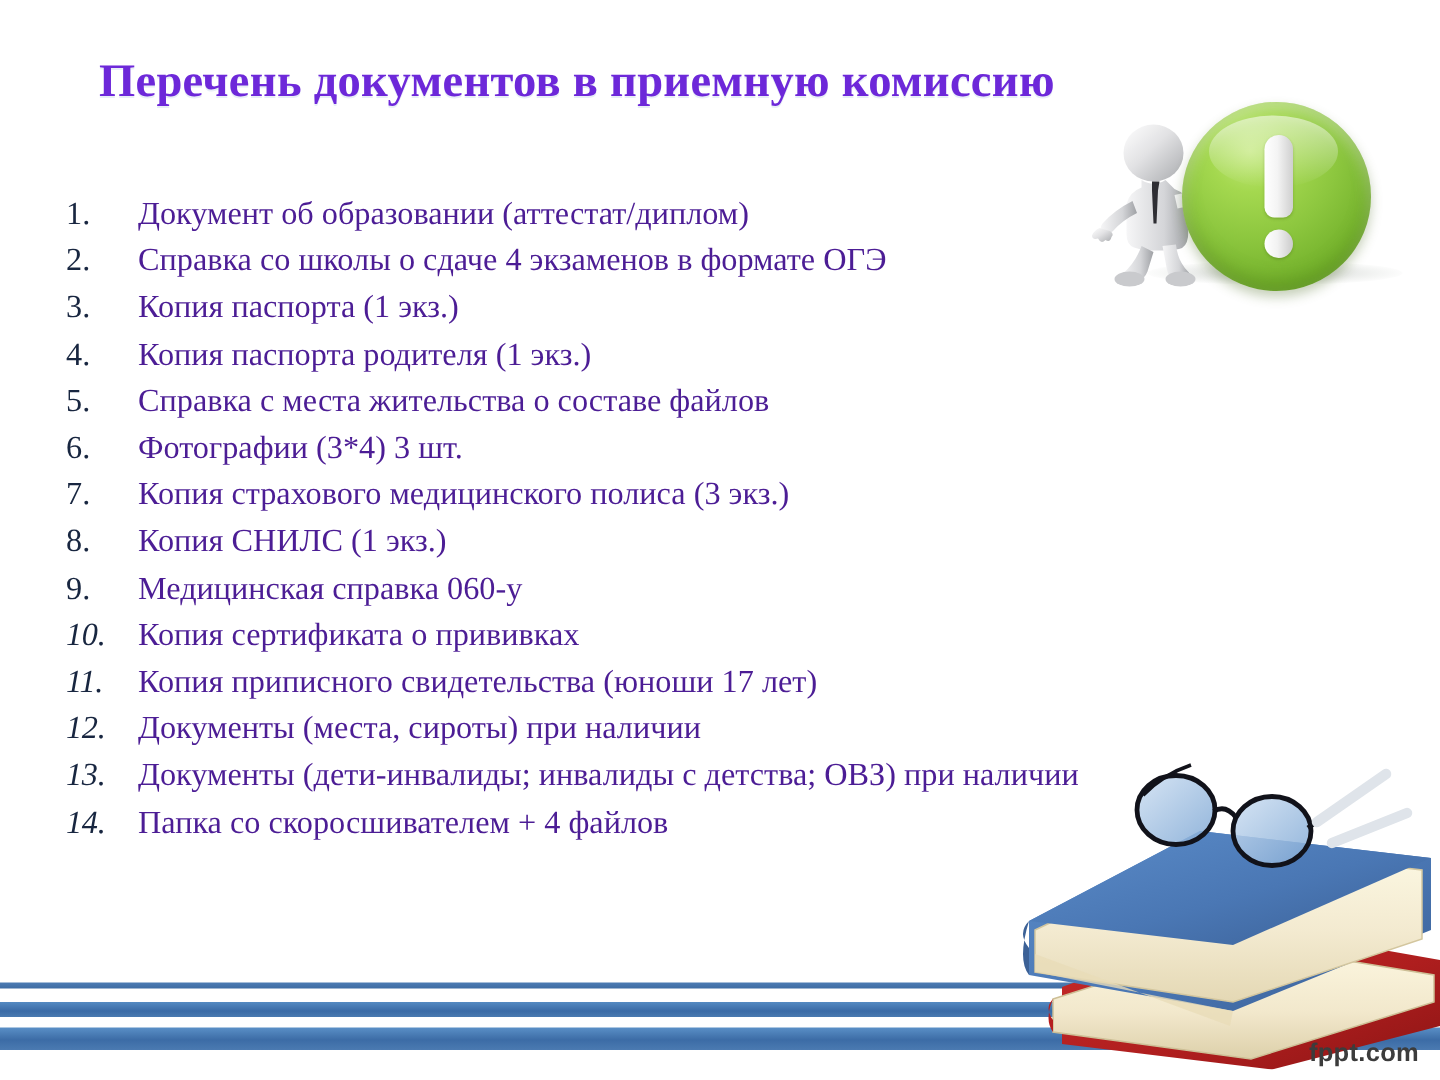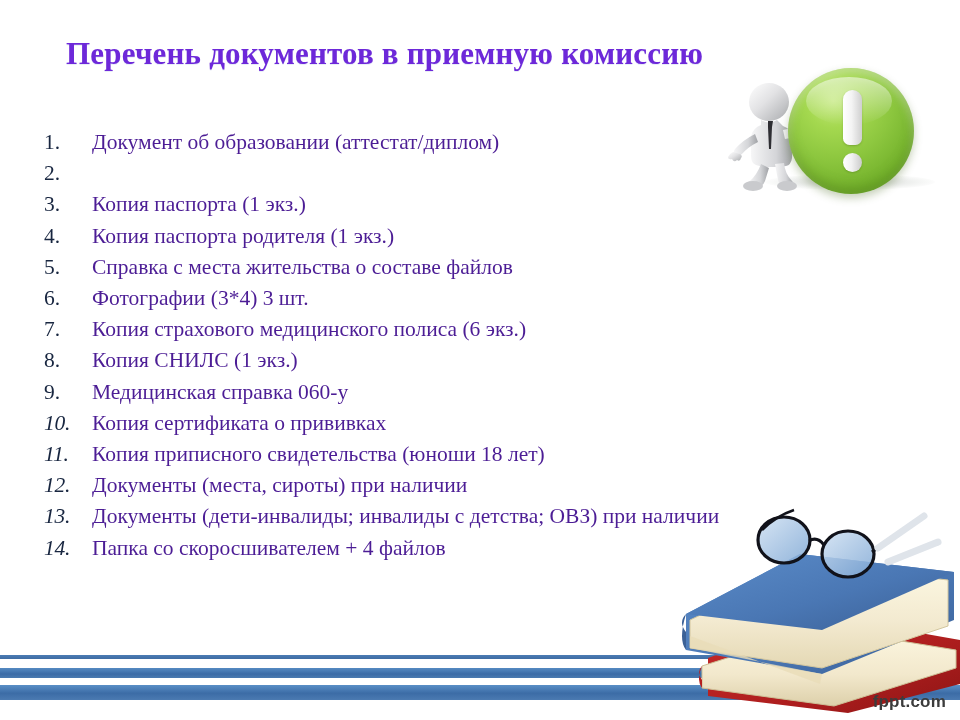--- a/index.html
+++ b/index.html
@@ -126,56 +126,57 @@
 
   <div class="title">Перечень документов  в приемную комиссию</div>
 
   <div class="doc-list">
     <div class="doc-item">
       <span class="doc-num">1.</span>
       <span class="doc-text">Документ об образовании (аттестат/диплом)</span>
     </div>
     <div class="doc-item">
       <span class="doc-num">2.</span>
+      <span class="doc-text">Справка со школы о сдаче 4 экзаменов в формате ОГЭ</span>
     </div>
     <div class="doc-item">
       <span class="doc-num">3.</span>
       <span class="doc-text">Копия паспорта (1 экз.)</span>
     </div>
     <div class="doc-item">
       <span class="doc-num">4.</span>
       <span class="doc-text">Копия паспорта родителя (1 экз.)</span>
     </div>
     <div class="doc-item">
       <span class="doc-num">5.</span>
       <span class="doc-text">Справка с места жительства о составе файлов</span>
     </div>
     <div class="doc-item">
       <span class="doc-num">6.</span>
       <span class="doc-text">Фотографии (3*4) 3 шт.</span>
     </div>
     <div class="doc-item">
       <span class="doc-num">7.</span>
-      <span class="doc-text">Копия страхового медицинского полиса (6 экз.)</span>
+      <span class="doc-text">Копия страхового медицинского полиса (3 экз.)</span>
     </div>
     <div class="doc-item">
       <span class="doc-num">8.</span>
       <span class="doc-text">Копия СНИЛС (1 экз.)</span>
     </div>
     <div class="doc-item">
       <span class="doc-num">9.</span>
       <span class="doc-text">Медицинская справка 060-у</span>
     </div>
     <div class="doc-item">
       <span class="doc-num wide">10.</span>
       <span class="doc-text">Копия сертификата о прививках</span>
     </div>
     <div class="doc-item">
       <span class="doc-num wide">11.</span>
-      <span class="doc-text">Копия приписного свидетельства (юноши 18 лет)</span>
+      <span class="doc-text">Копия приписного свидетельства (юноши 17 лет)</span>
     </div>
     <div class="doc-item">
       <span class="doc-num wide">12.</span>
       <span class="doc-text">Документы (места, сироты) при наличии</span>
     </div>
     <div class="doc-item">
       <span class="doc-num wide">13.</span>
       <span class="doc-text">Документы (дети-инвалиды; инвалиды с детства; ОВЗ) при наличии</span>
     </div>
     <div class="doc-item">

